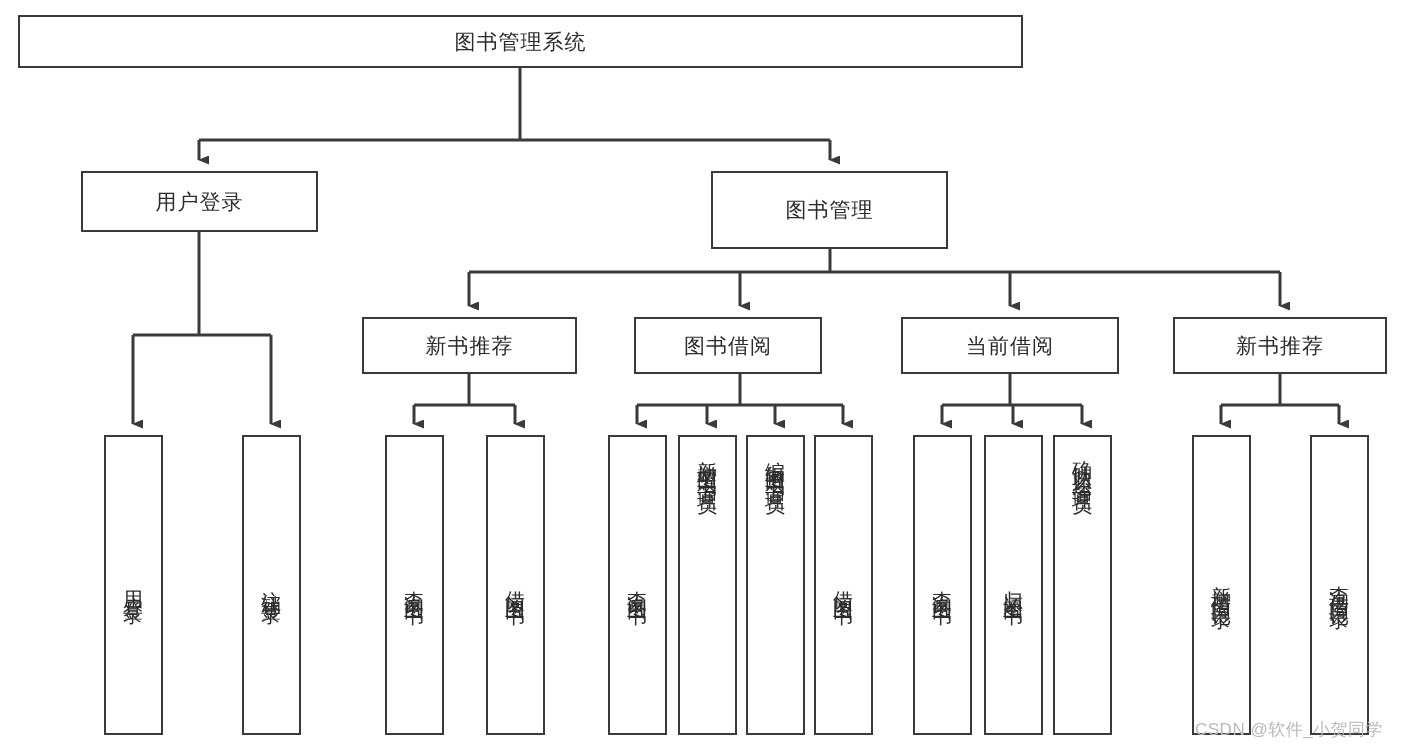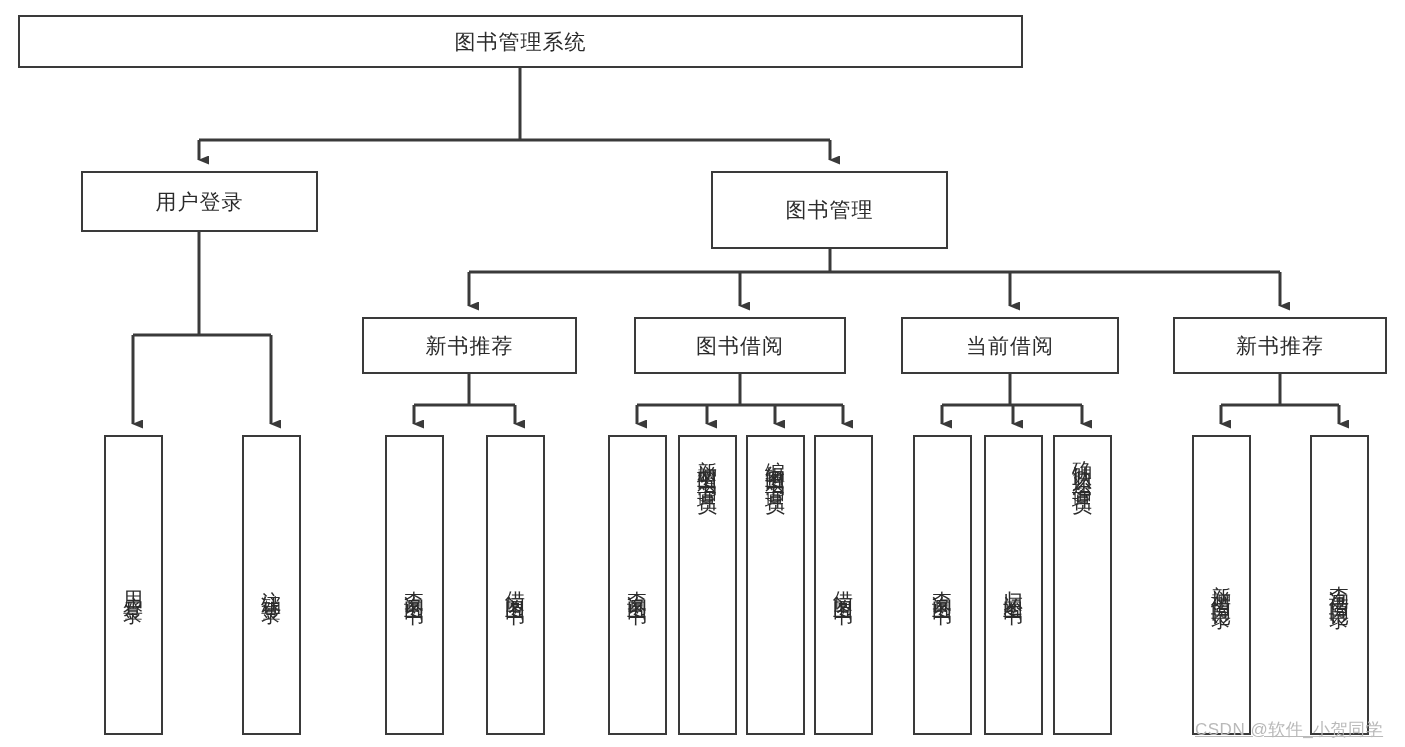--- a/index.html
+++ b/index.html
@@ -59,21 +59,20 @@
     align-items: center;
     padding-top: 0;
   }
   .watermark {
     position: absolute;
     font-size: 17px;
     color: #b9b9b9;
     letter-spacing: 0.5px;
     white-space: nowrap;
     user-select: none;
-    text-decoration: underline;
   }
 </style>
 </head>
 <body>
 
 <div id="diagram-root">
 
   <svg class="connectors" viewBox="0 0 1405 747" xmlns="http://www.w3.org/2000/svg">
     <defs>
       <marker id="arrowhead" markerWidth="10" markerHeight="11" refX="4.5" refY="10" orient="auto" markerUnits="userSpaceOnUse">
@@ -131,21 +130,21 @@
   <div class="node horizontal" id="node-l2-0" style="left: 81px; top: 171px; width: 237px; height: 61px;">
     <span>用户登录</span>
   </div>
   <div class="node horizontal" id="node-l2-1" style="left: 711px; top: 171px; width: 237px; height: 78px;">
     <span>图书管理</span>
   </div>
 
   <div class="node horizontal" id="node-l3-0" style="left: 362px; top: 317px; width: 215px; height: 57px;">
     <span>新书推荐</span>
   </div>
-  <div class="node horizontal" id="node-l3-1" style="left: 634px; top: 317px; width: 212px; height: 57px;">
+  <div class="node horizontal" id="node-l3-1" style="left: 634px; top: 317px; width: 188px; height: 57px;">
     <span>图书借阅</span>
   </div>
   <div class="node horizontal" id="node-l3-2" style="left: 901px; top: 317px; width: 218px; height: 57px;">
     <span>当前借阅</span>
   </div>
   <div class="node horizontal" id="node-l3-3" style="left: 1173px; top: 317px; width: 214px; height: 57px;">
     <span>新书推荐</span>
   </div>
 
   <div class="node vertical centered" id="node-leaf-0" style="left: 104px; top: 435px; width: 59px; height: 300px;">

